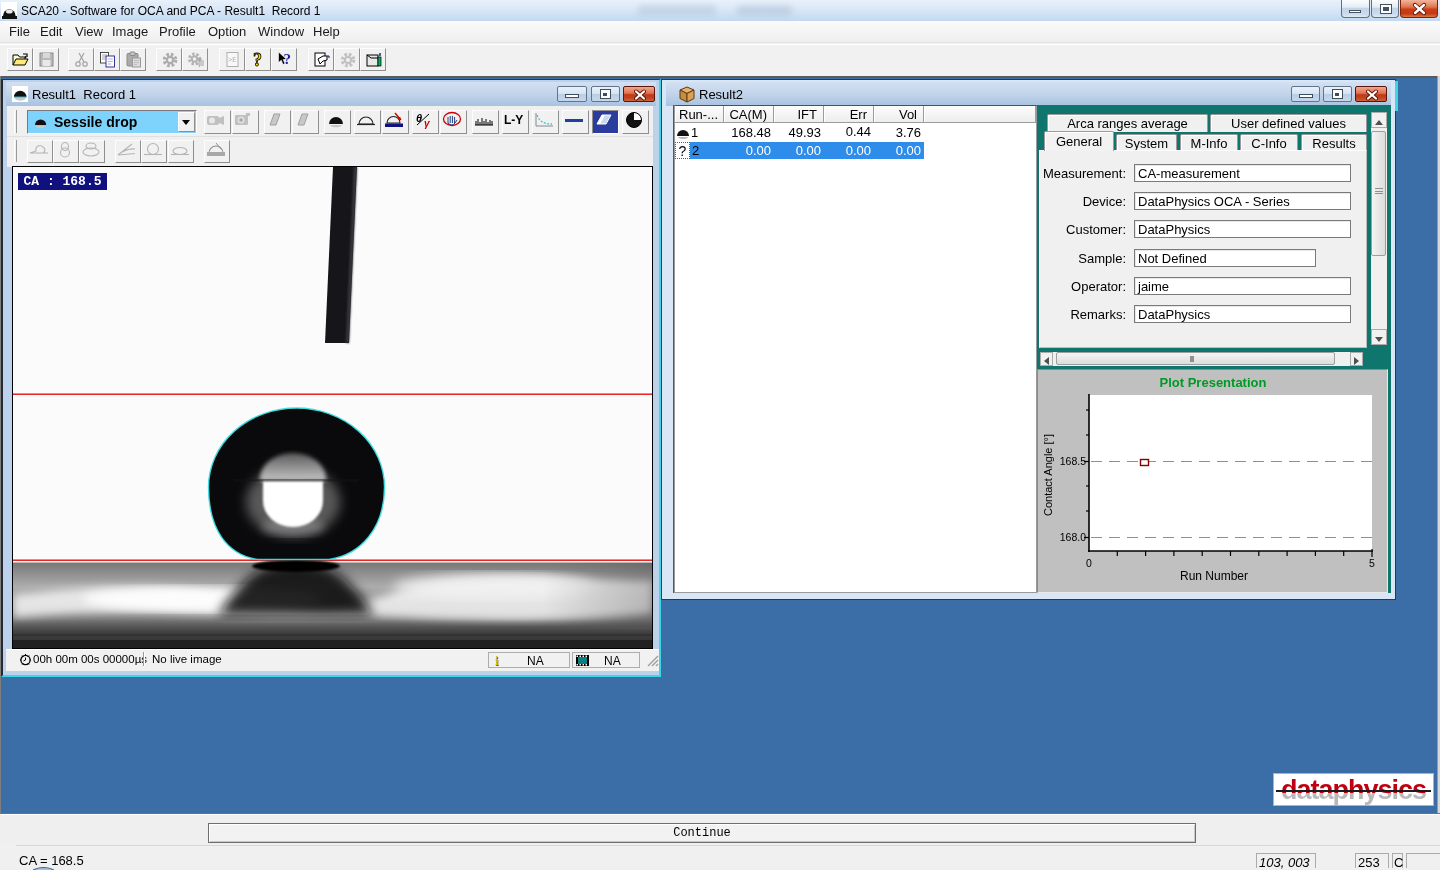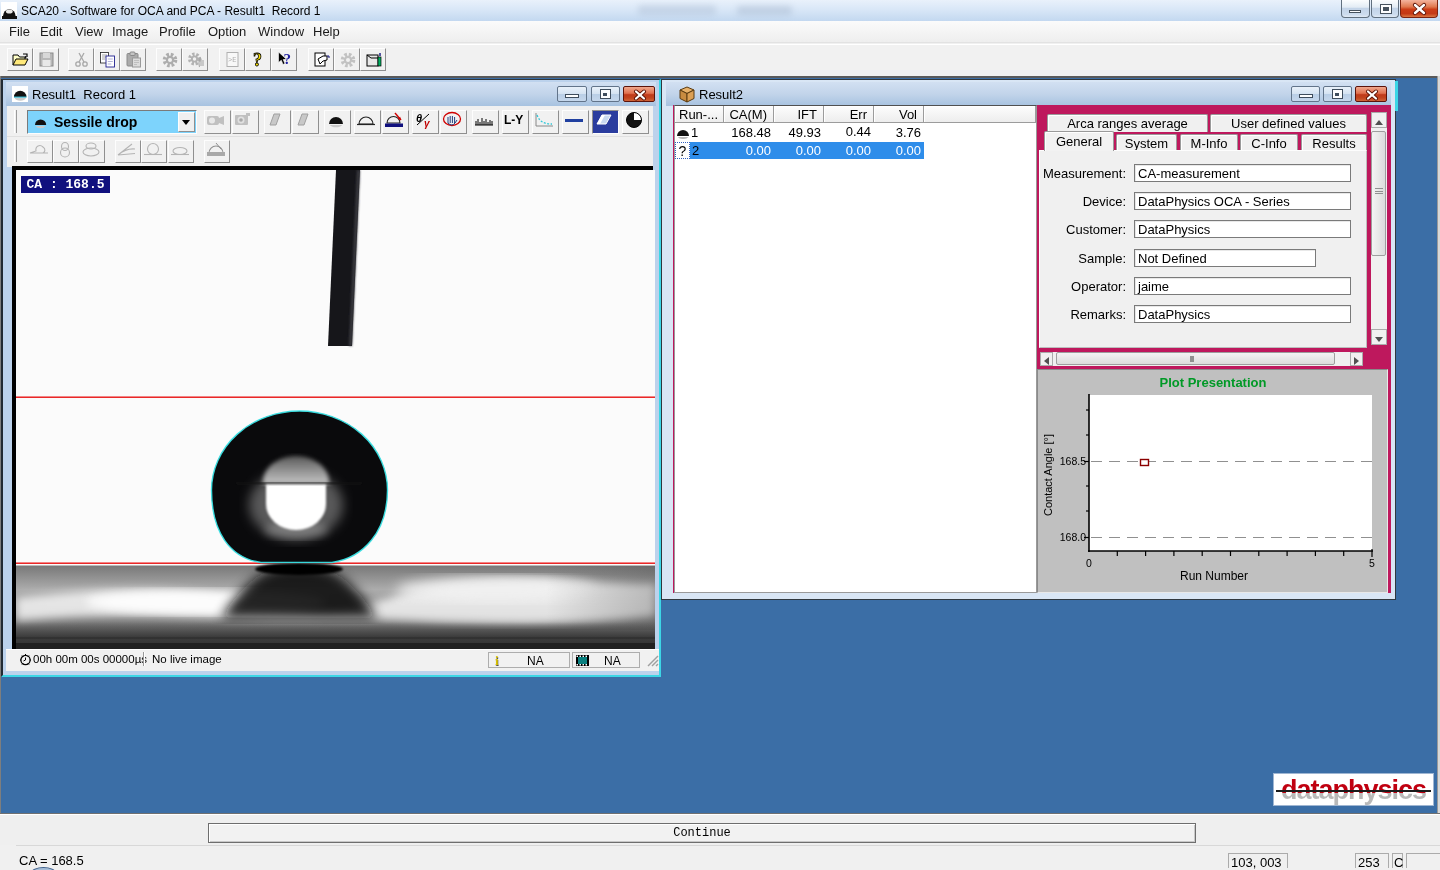--- a/index.html
+++ b/index.html
@@ -45,27 +45,27 @@
 
 
 #win1 { left:1px; top:79px; width:660px; height:598px; background:#BCD2EC; border:1px solid #30383F;
   border-right:2px solid #3CD6E6; border-bottom:2px solid #3CD6E6; border-left:2px solid #222A33; }
 #w1tools1 { position:absolute; left:4px; top:26px; width:646px; height:31px; background:#F0F0F0; border-bottom:1px solid #E0E0E0;}
 #w1tools2 { position:absolute; left:4px; top:57px; width:646px; height:30px; background:#F0F0F0; }
 .w1btn { position:absolute; top:4px; width:27px; height:24px; background:#F1F1F1; border:1px solid; border-color:#FDFDFD #8F8F8F #8F8F8F #FDFDFD; }
 .w1btn2 { position:absolute; top:3px; width:26px; height:23px; background:#F1F1F1; border:1px solid; border-color:#FDFDFD #8F8F8F #8F8F8F #FDFDFD; }
 #combo { position:absolute; left:20px; top:4px; width:170px; height:24px; background:#7dd3fc; border:1px solid; border-color:#7A7A7A #FDFDFD #FDFDFD #7A7A7A; }
 #combo .carr { position:absolute; right:1px; top:1px; width:17px; height:20px; background:#F0F0F0; border:1px solid; border-color:#FDFDFD #8F8F8F #8F8F8F #FDFDFD; }
-#imgarea { position:absolute; left:9px; top:86px; width:641px; height:483px; border:4px solid #000000; background:#FBFBFB;padding-left:12px; }
+#imgarea { position:absolute; left:9px; top:86px; width:641px; height:483px; border:1px solid #000000; background:#FBFBFB;padding-left:12px; }
 #w1status { position:absolute; left:3px; top:569px; width:653px; height:22px; background:#F1F1F1; border-top:1px solid #FFFFFF; font-size:12px; }
 .sfield { position:absolute; top:2px; height:16px; border:1px solid #ADADAD; }
 
 
 #win2 { left:661px; top:79px; width:735px; height:521px; background:#D9E6F5; border:1px solid #30383F; }
-#w2content { position:absolute; left:11px; top:25px; width:718px; height:488px; background:#be185d; }
+#w2content { position:absolute; left:11px; top:25px; width:718px; height:488px; background:#0f766e; }
 
 
 #rtable { position:absolute; left:1px; top:0px; width:363px; height:488px; background:#FFF; border:1px solid #9A9A9A; border-top:1px solid #505050;}
 .hcell { position:absolute; top:0px; height:17px; background:linear-gradient(180deg,#FDFDFD,#EDEDED); border-right:1px solid #9C9C9C; border-bottom:1px solid #9C9C9C; box-shadow:inset 1px 1px 0 #FFFFFF; font-size:13px; }
 .hcell span { position:absolute; top:1px; }
 
 
 .tab { position:absolute; background:#F0F0F0; border:1px solid #9A9A9A; border-bottom:none; border-radius:2px 2px 0 0; text-align:center; font-size:13px; box-shadow:inset 1px 1px 0 #FFF; }
 #pane { position:absolute; left:366px; top:45px; width:328px; height:198px; background:#F0F0F0; border:1px solid #BDBDBD; border-top:1px solid #FDFDFD; border-left:1px solid #FDFDFD; }
 .flabel { position:absolute; font-size:13px; color:#000; text-align:right; width:100px; }
@@ -665,21 +665,21 @@
   <div class="line"></div>
 </div>
 
 <div class="abs" id="cbar">
     <div id="cbtn">Continue</div>
   </div>
 
 <div class="abs" id="sbar">
   <div style="position:absolute;left:3px;top:7px;font-size:13px;">CA = 168.5</div>
   <div style="position:absolute;left:15px;top:21px;width:25px;height:12px;border:1.5px solid #40618C;border-radius:50%;background:#A6BED8;"></div>
-  <div style="position:absolute;left:1212px;top:7px;width:60px;height:15px;border:1px solid #ABABAB;border-bottom:none;">
+  <div style="position:absolute;left:1240px;top:7px;width:60px;height:15px;border:1px solid #ABABAB;border-bottom:none;font-style:italic;">
       <span style="position:absolute;left:2px;top:1px;font-size:13px;">103, 003</span>
     </div>
   <div style="position:absolute;left:1339px;top:7px;width:34px;height:15px;border:1px solid #ABABAB;border-bottom:none;">
       <span style="position:absolute;left:2px;top:1px;font-size:13px;">253</span>
     </div>
   <div style="position:absolute;left:1376px;top:7px;width:11px;height:15px;border:1px solid #ABABAB;border-bottom:none;">
       <span style="position:absolute;left:1px;top:1px;font-size:13px;">C</span>
     </div>
   <div style="position:absolute;left:1390px;top:7px;width:52px;height:15px;border:1px solid #ABABAB;border-bottom:none;"></div>
 </div>

